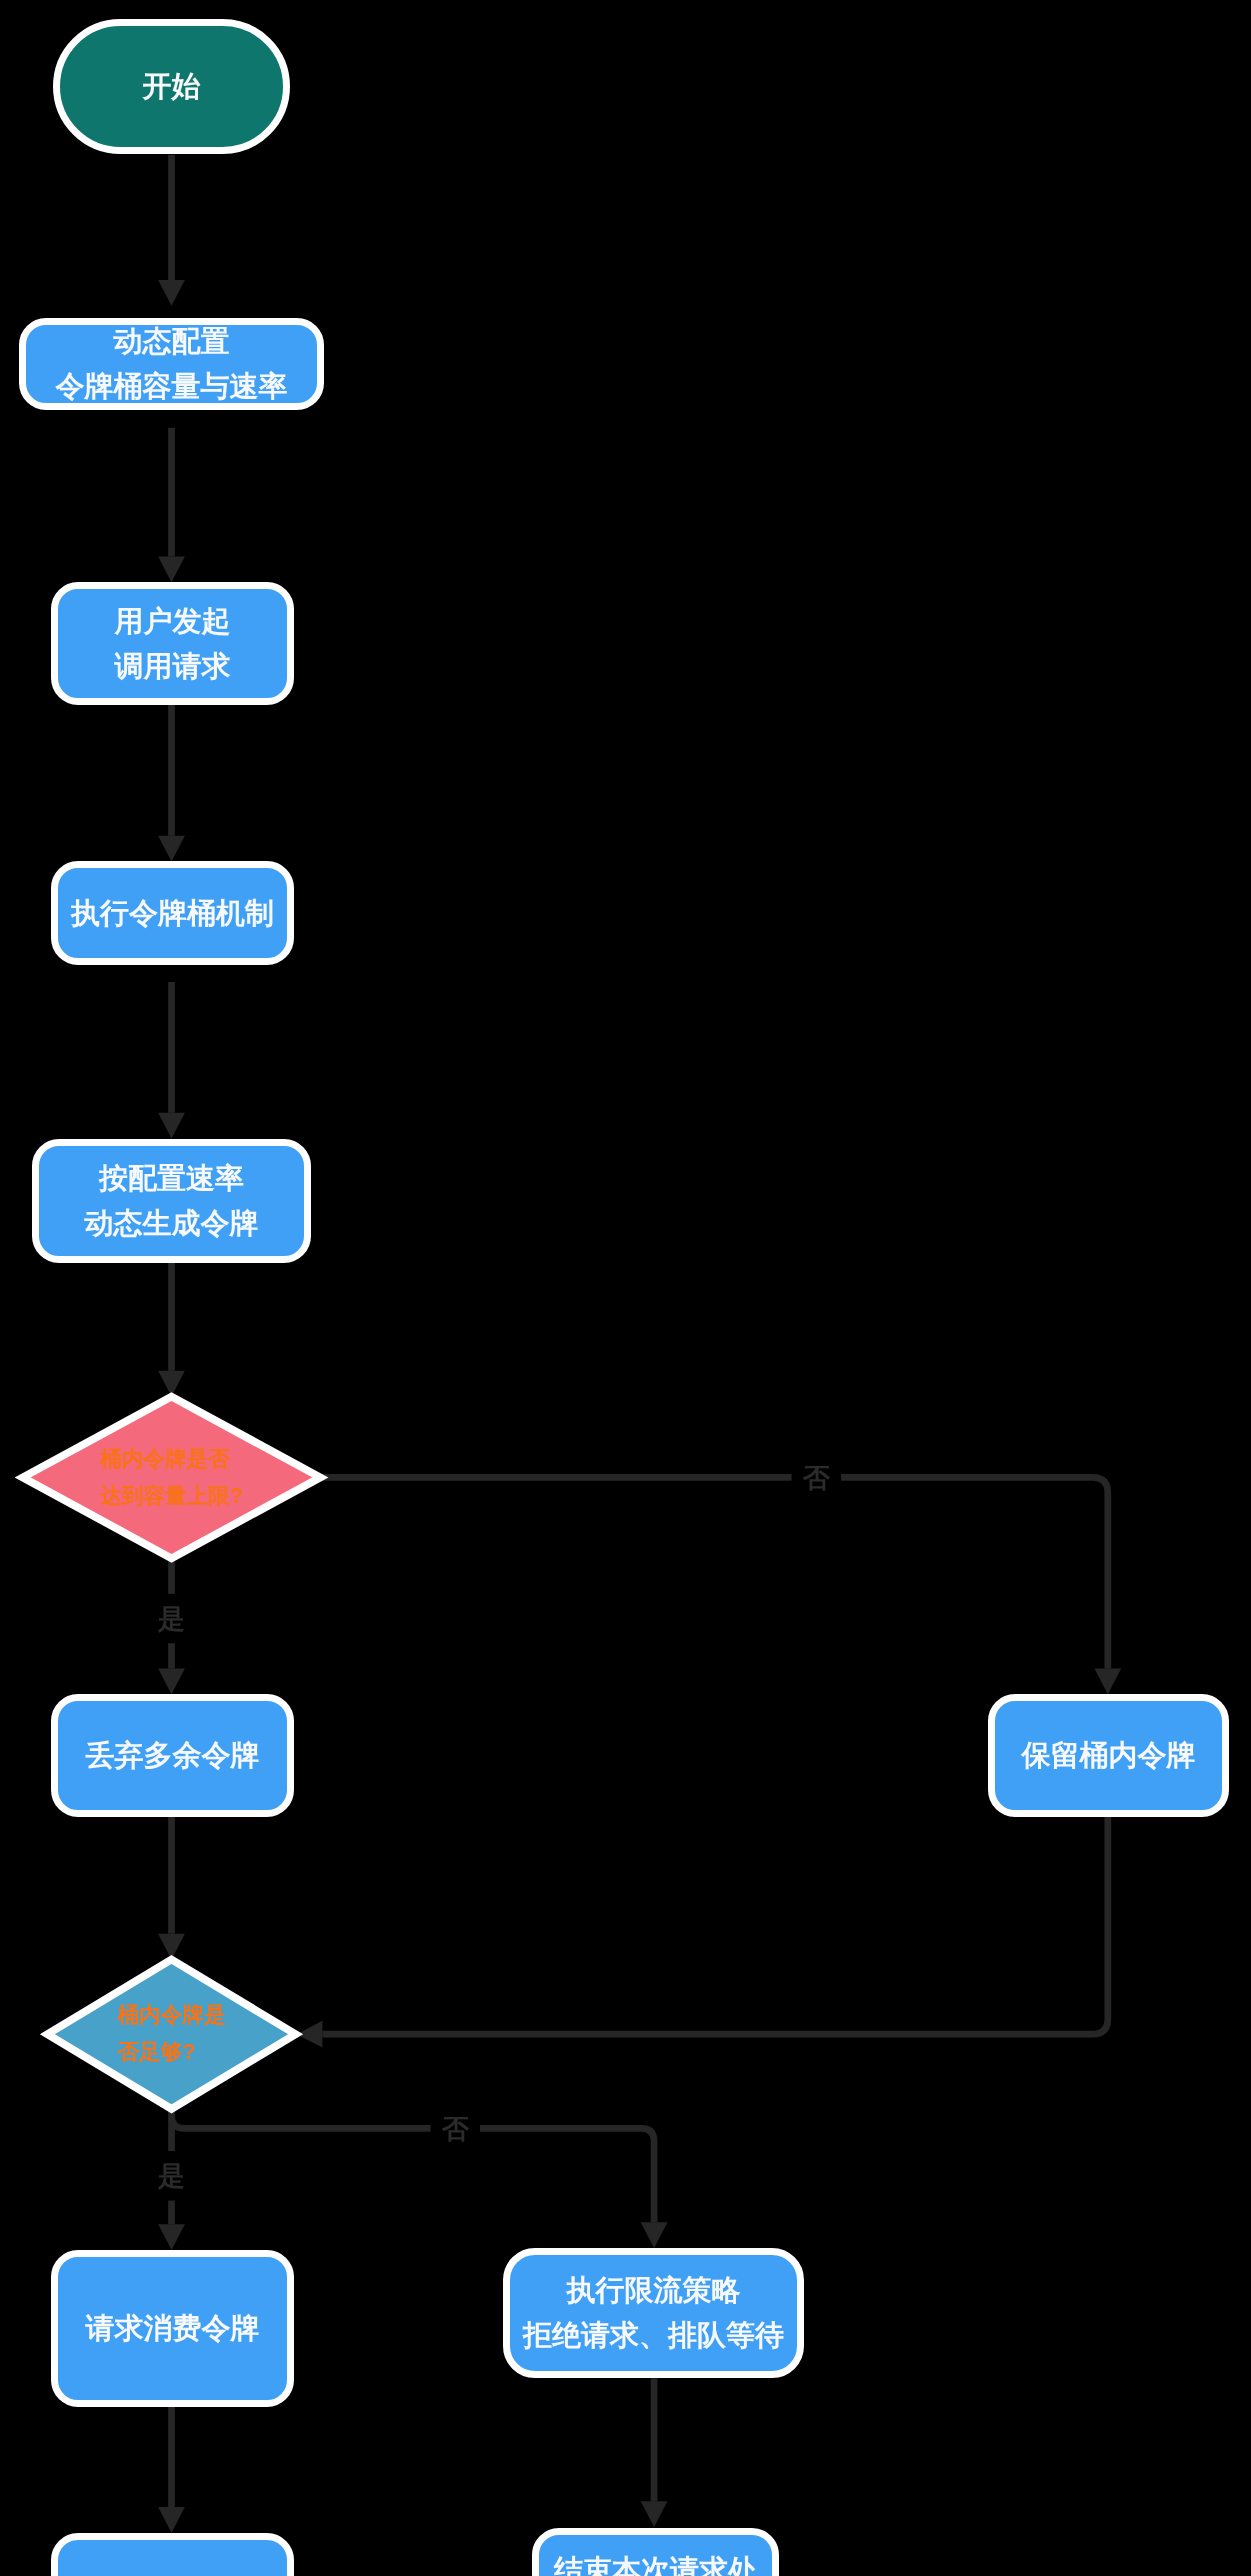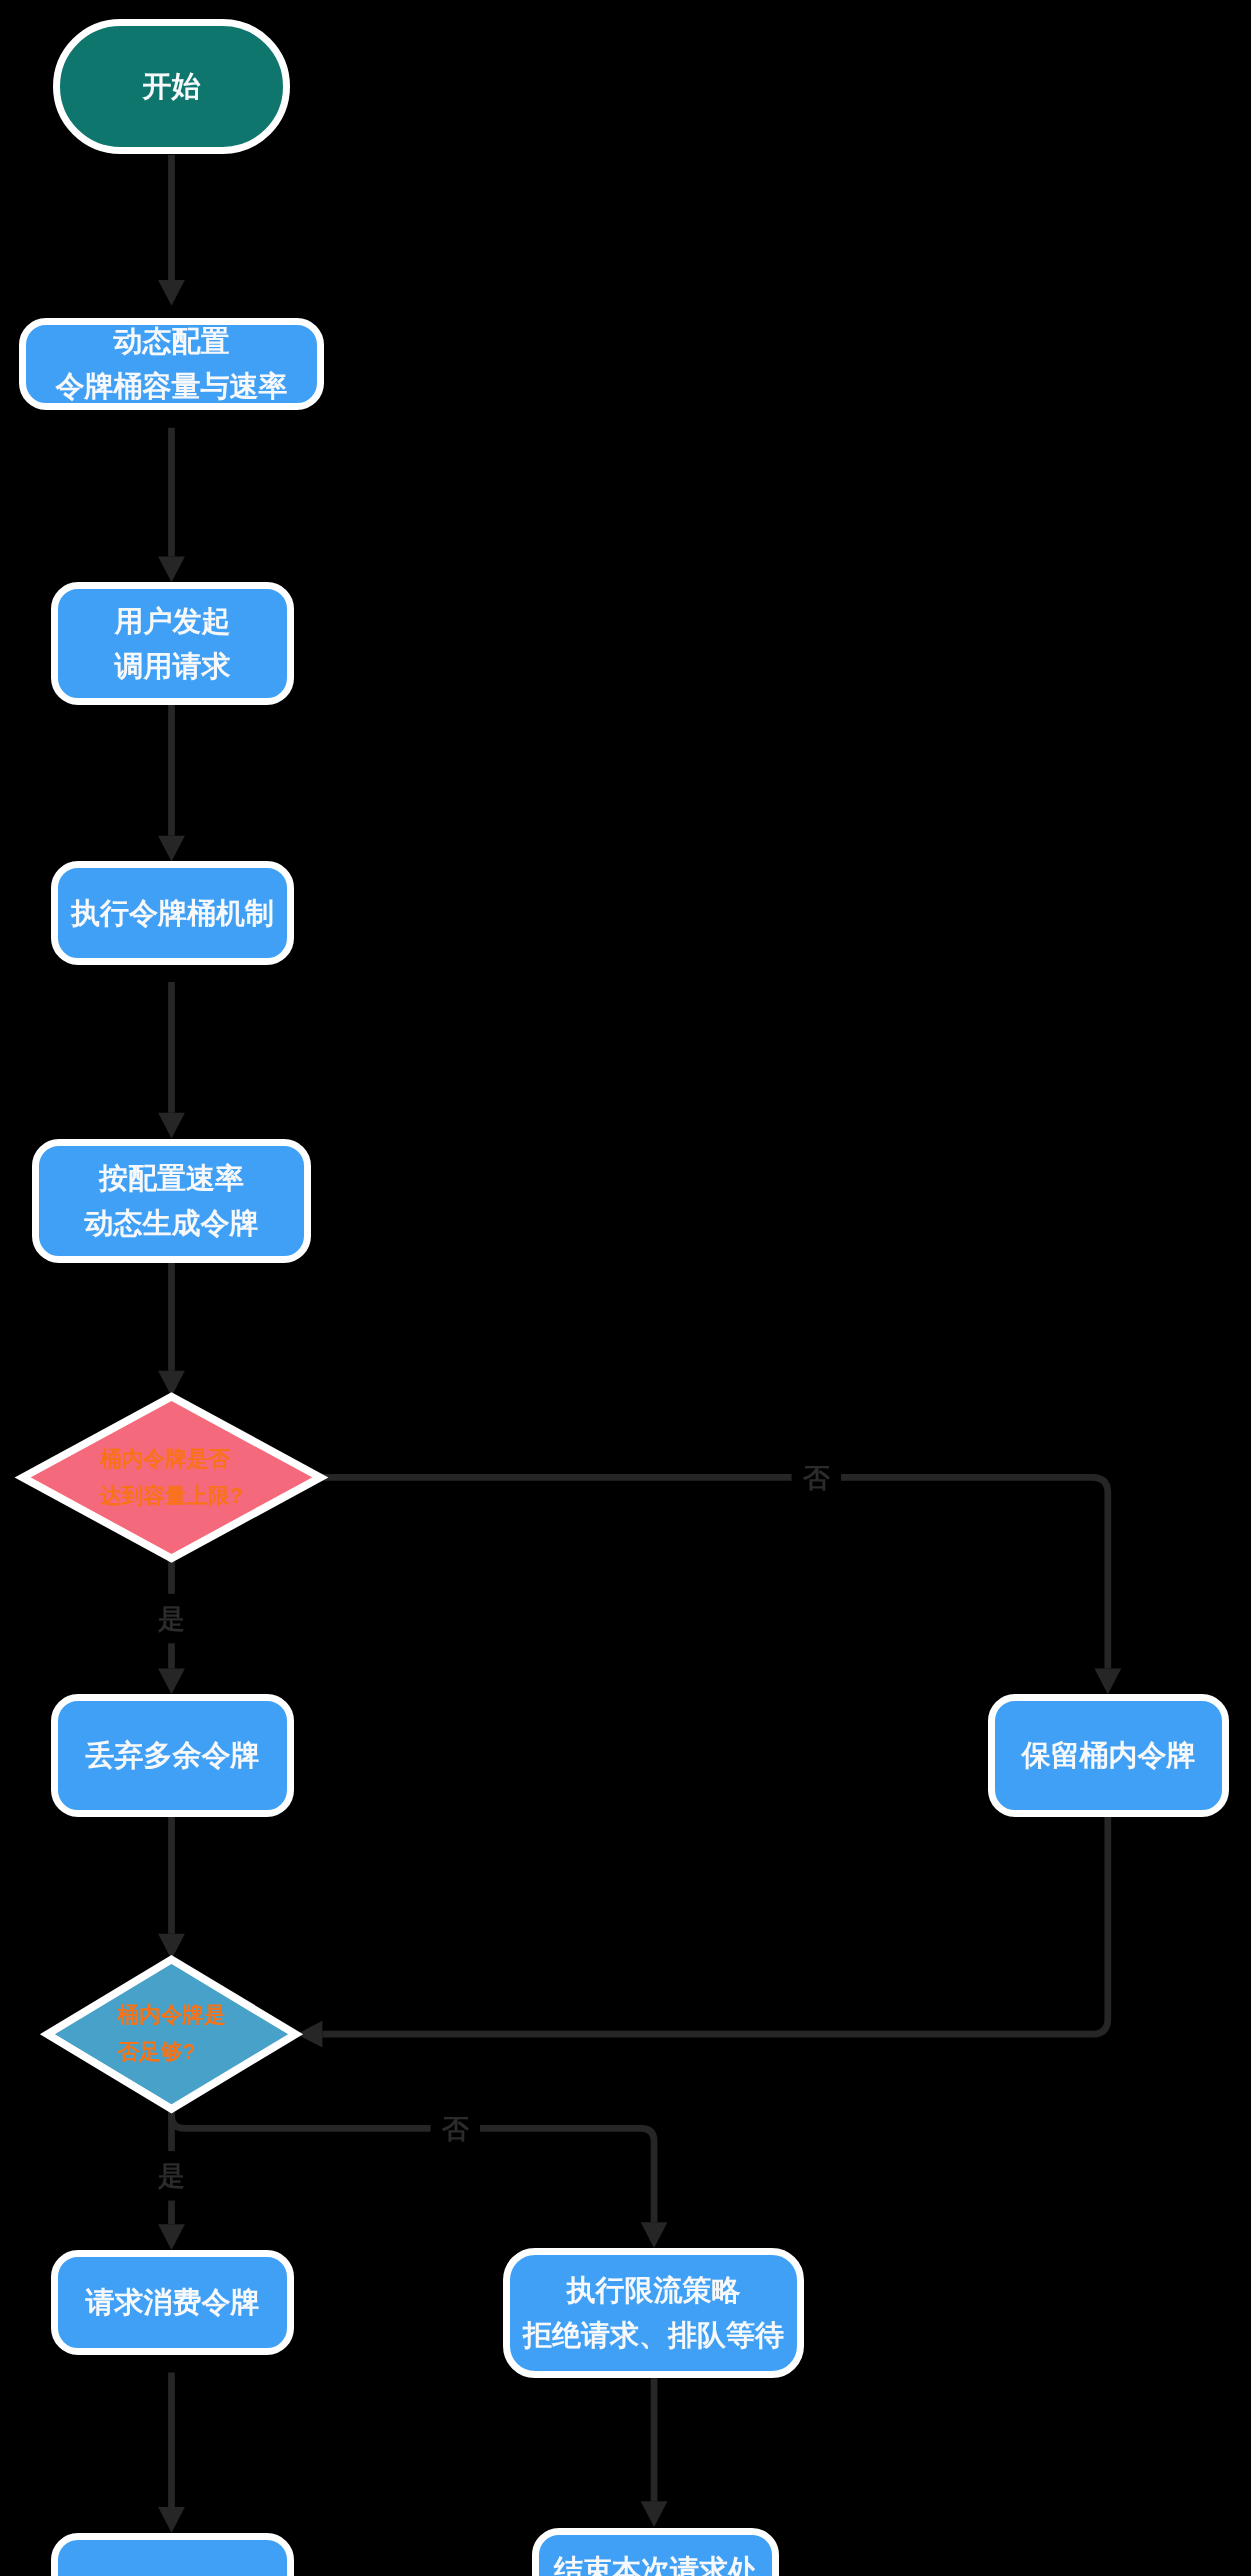--- a/index.html
+++ b/index.html
@@ -116,21 +116,21 @@
 <div class="diamond-label" style="left:53px;top:1417px;width:237px;height:121px;">桶内令牌是否
 达到容量上限?</div>
 
 <div class="node process" style="left:51px;top:1694px;width:243px;height:123px;">丢弃多余令牌</div>
 
 <div class="node process" style="left:988px;top:1694px;width:241px;height:123px;">保留桶内令牌</div>
 
 <div class="diamond-label" style="left:53px;top:1975px;width:237px;height:118px;">桶内令牌是
 否足够?</div>
 
-<div class="node process" style="left:51px;top:2250px;width:243px;height:105px;">请求消费令牌</div>
+<div class="node process" style="left:51px;top:2250px;width:243px;height:157px;">请求消费令牌</div>
 
 <div class="node process" style="left:503px;top:2248px;width:301px;height:130px;border-radius:32px;">执行限流策略
 拒绝请求、排队等待</div>
 
 <div class="node process" style="left:51px;top:2533px;width:243px;height:123px;">继续后续处理</div>
 
 <div class="node process" style="left:532px;top:2528px;width:247px;height:130px;">结束本次请求处理</div>
 
 
 </body></html>

